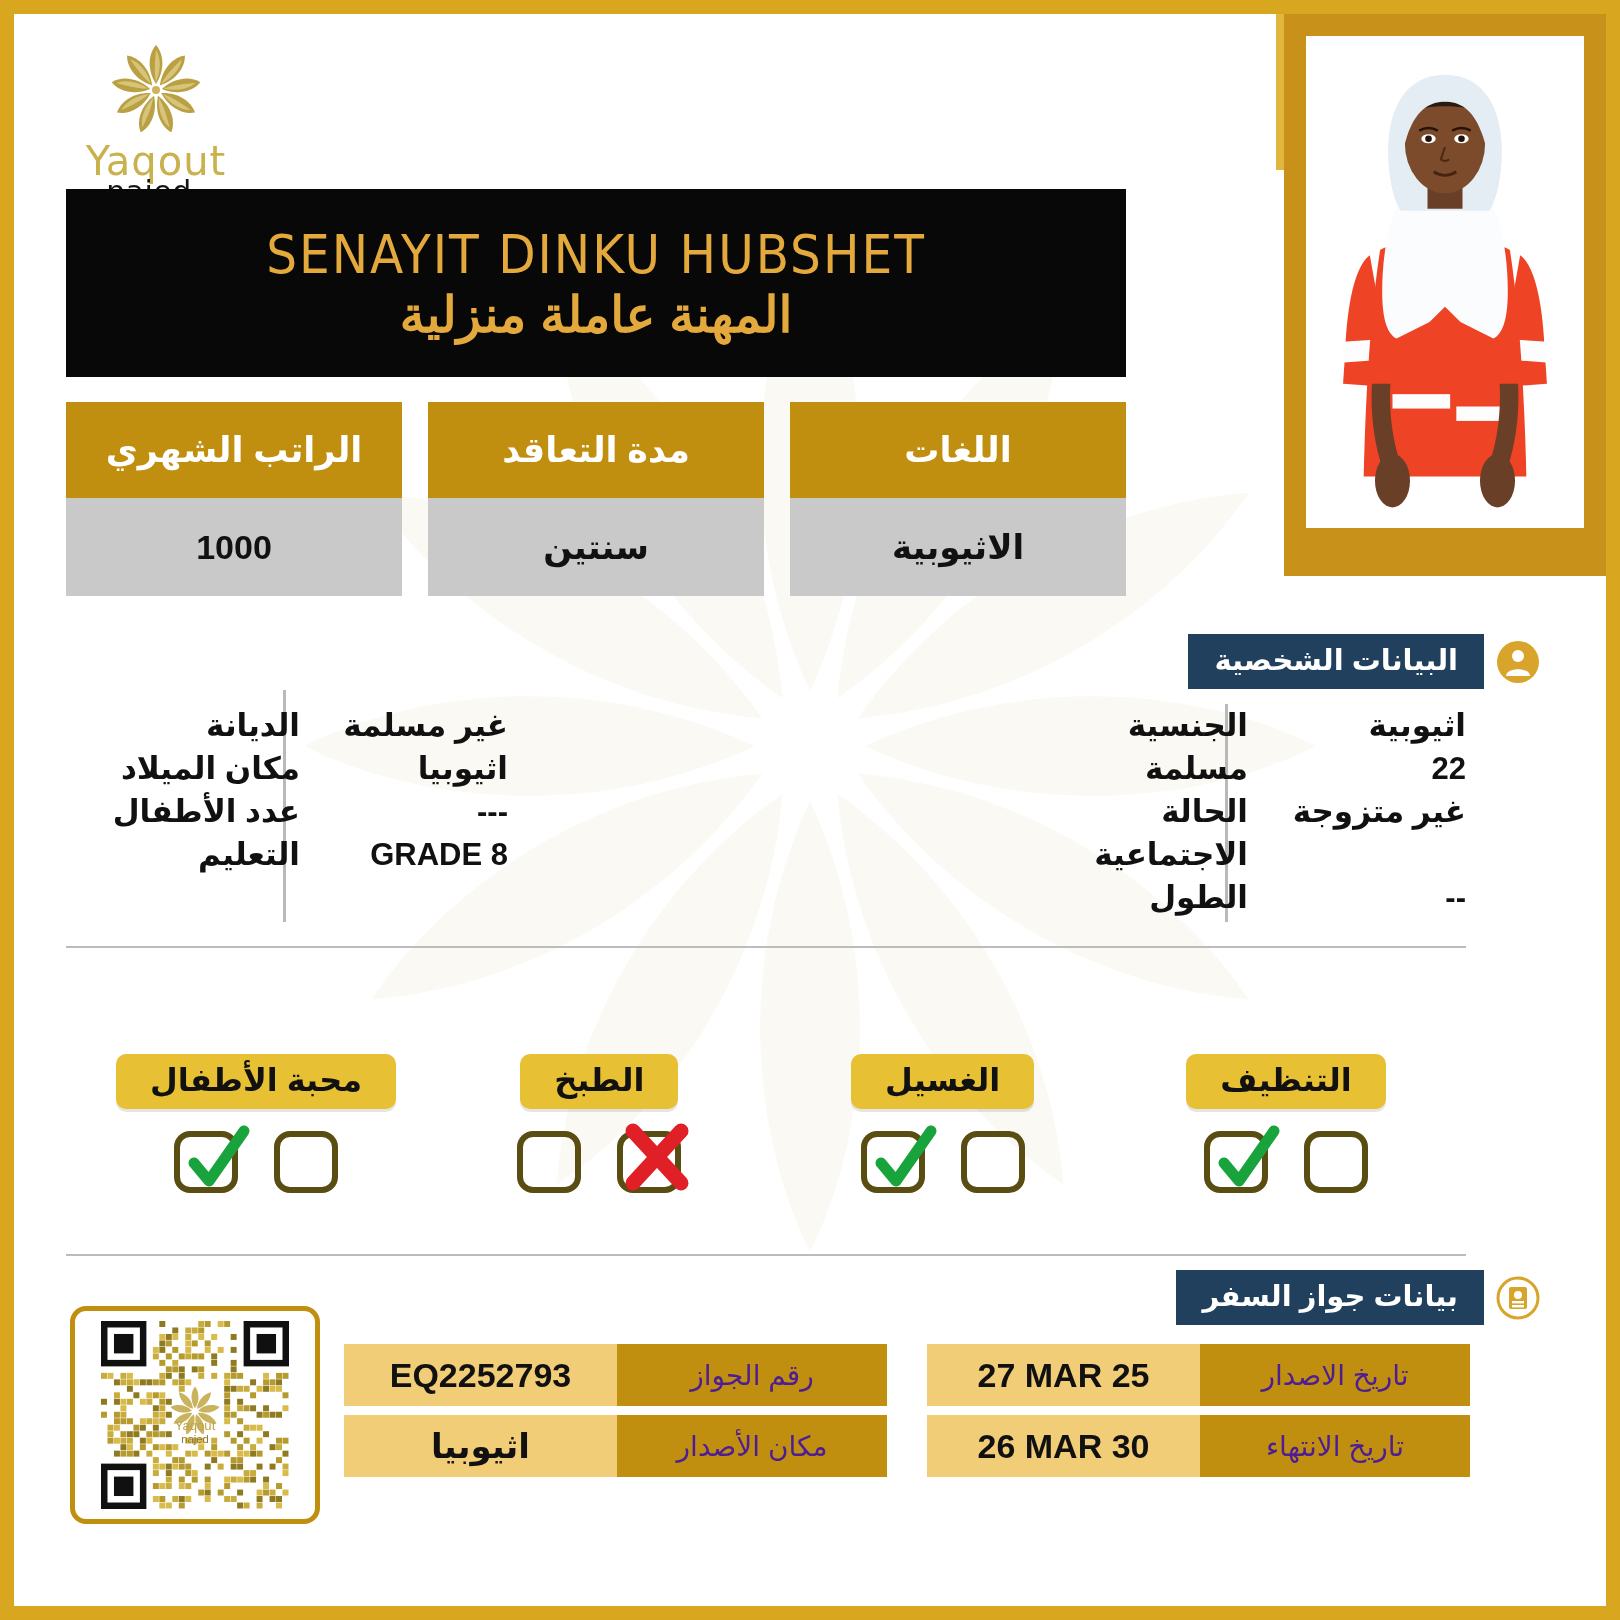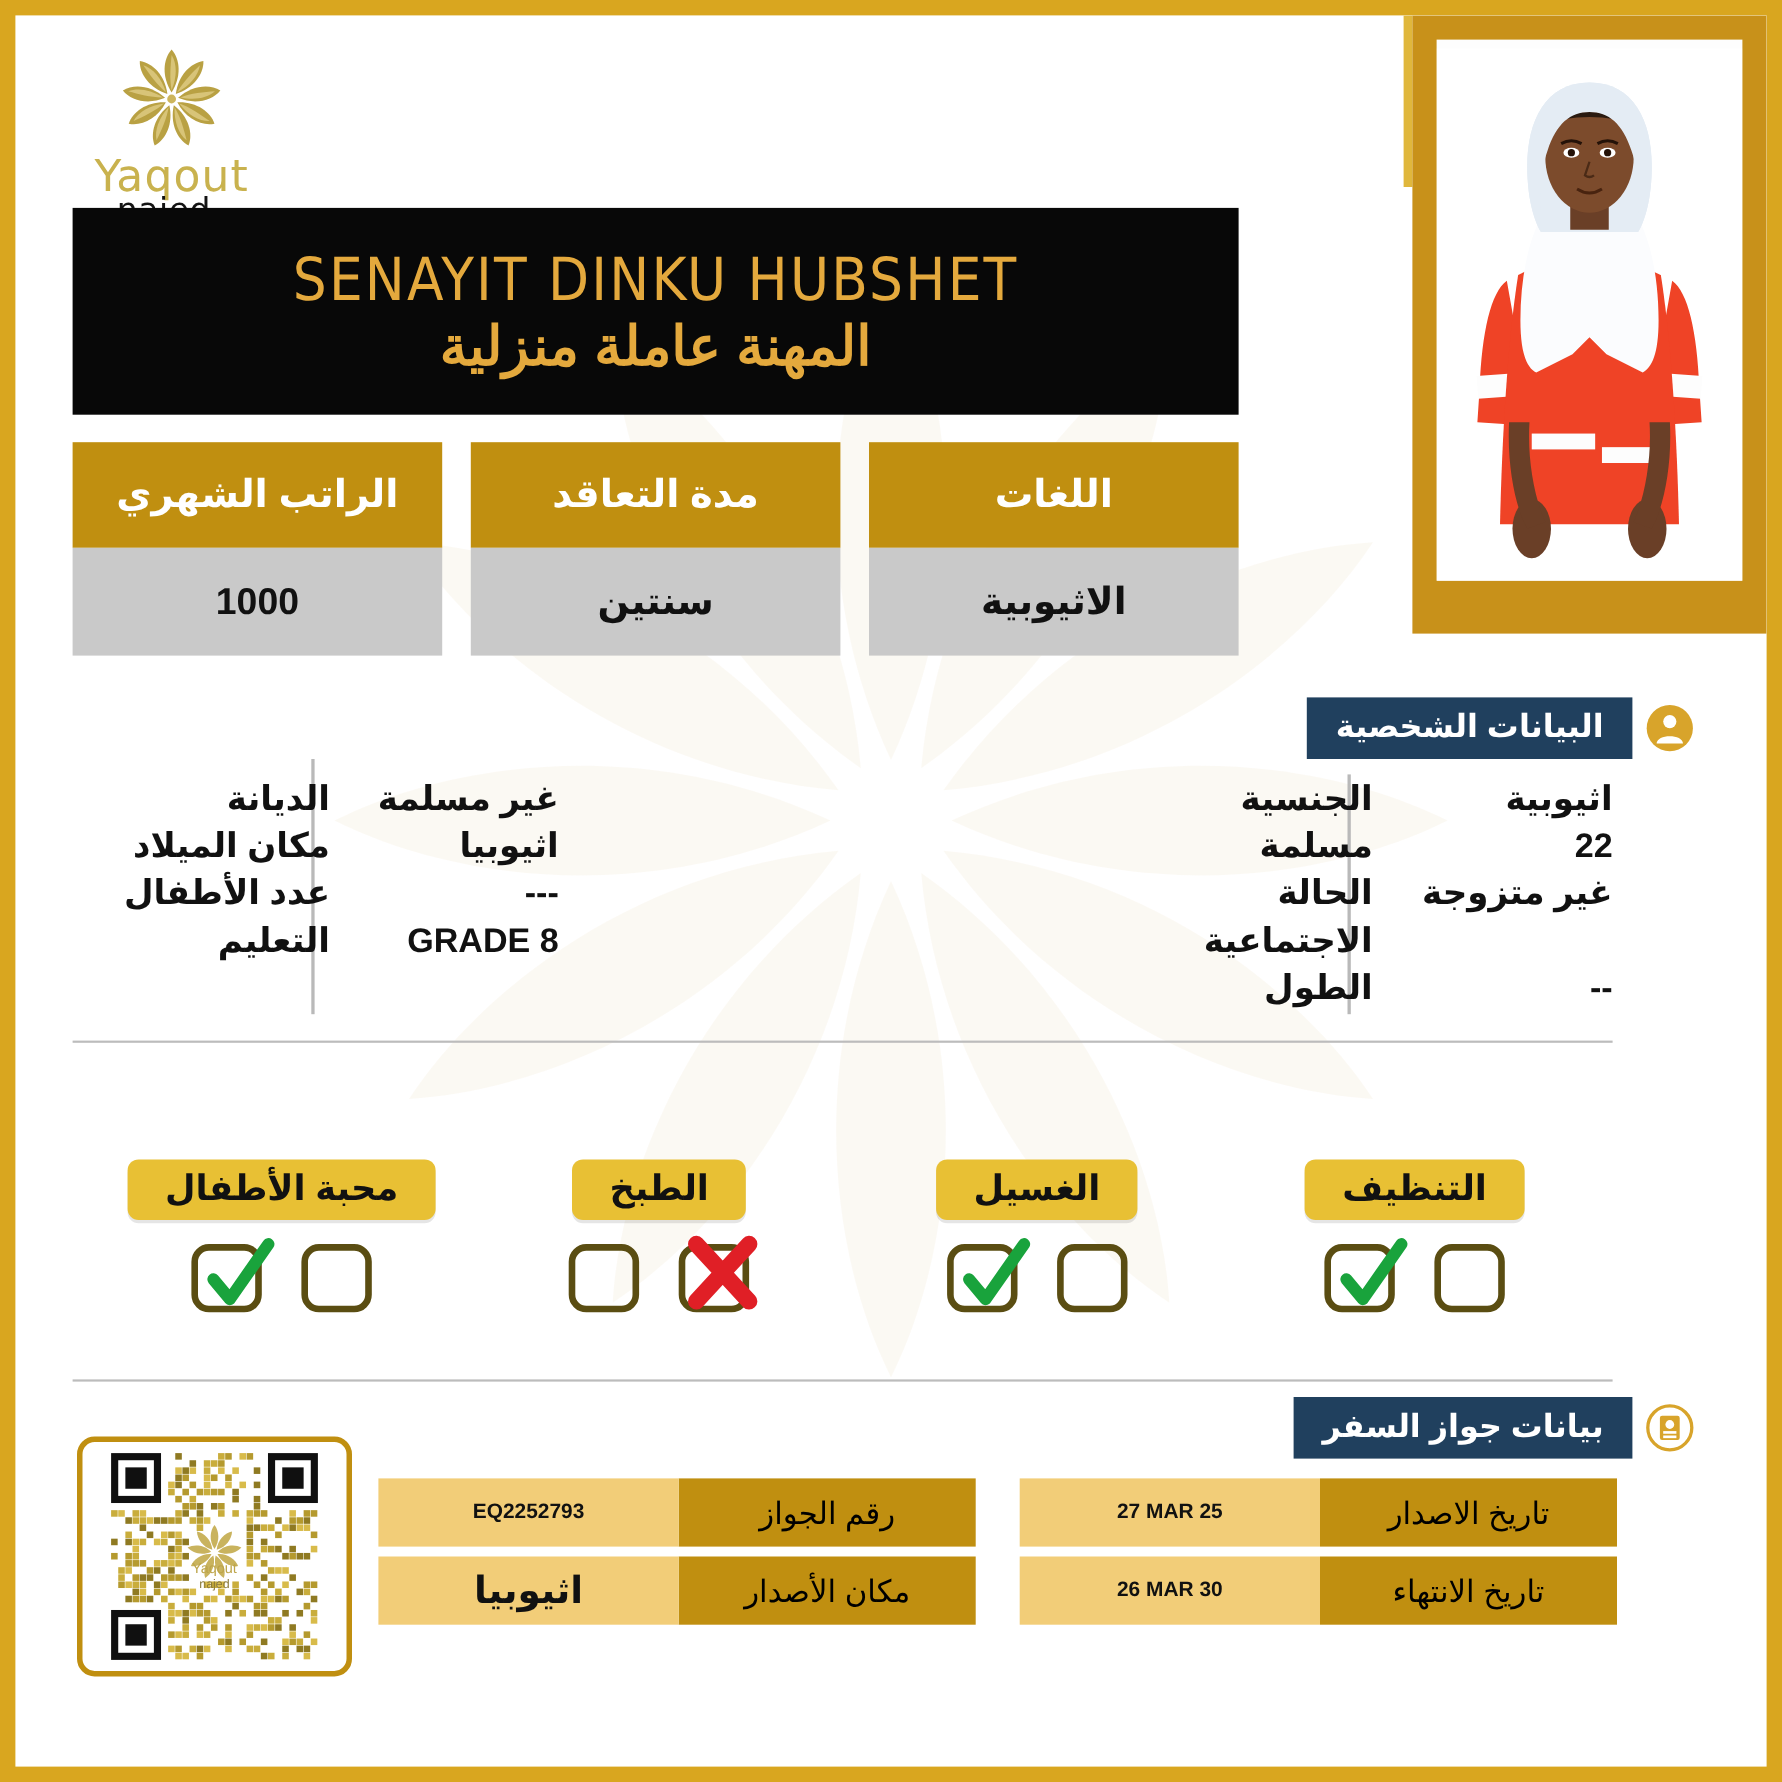--- a/index.html
+++ b/index.html
@@ -175,27 +175,27 @@
   .cb svg { position:absolute; left:-12px; top:-24px; width:92px; height:92px; overflow:visible; }
 
   
   #passport {
     position:absolute; top:1330px; left:330px; width:1126px;
     display:flex; flex-direction:row-reverse; gap:40px;
   }
   .ptable { flex:1; display:flex; flex-direction:column; gap:9px; }
   .ptrow { display:flex; flex-direction:row; height:62px; }
   .ptlabel {
-    width:270px; background:#c08f10; color:#000000;
+    width:270px; background:#c08f10; color:#4c1d95;
     font-size:28px; font-weight:400;
     display:flex; align-items:center; justify-content:center;
   }
   .ptvalue {
     flex:1; background:#f2cd78; color:#111;
-    font-size:19px; font-weight:700;
+    font-size:34px; font-weight:700;
     display:flex; align-items:center; justify-content:center;
   }
   .ptvalue.ltr { direction:ltr; }
   .ptvalue.big { font-size:34px; }
 
   
   #qr {
     position:absolute; left:56px; top:1292px;
     width:250px; height:218px;
     border:5px solid #c08f10; border-radius:16px;

